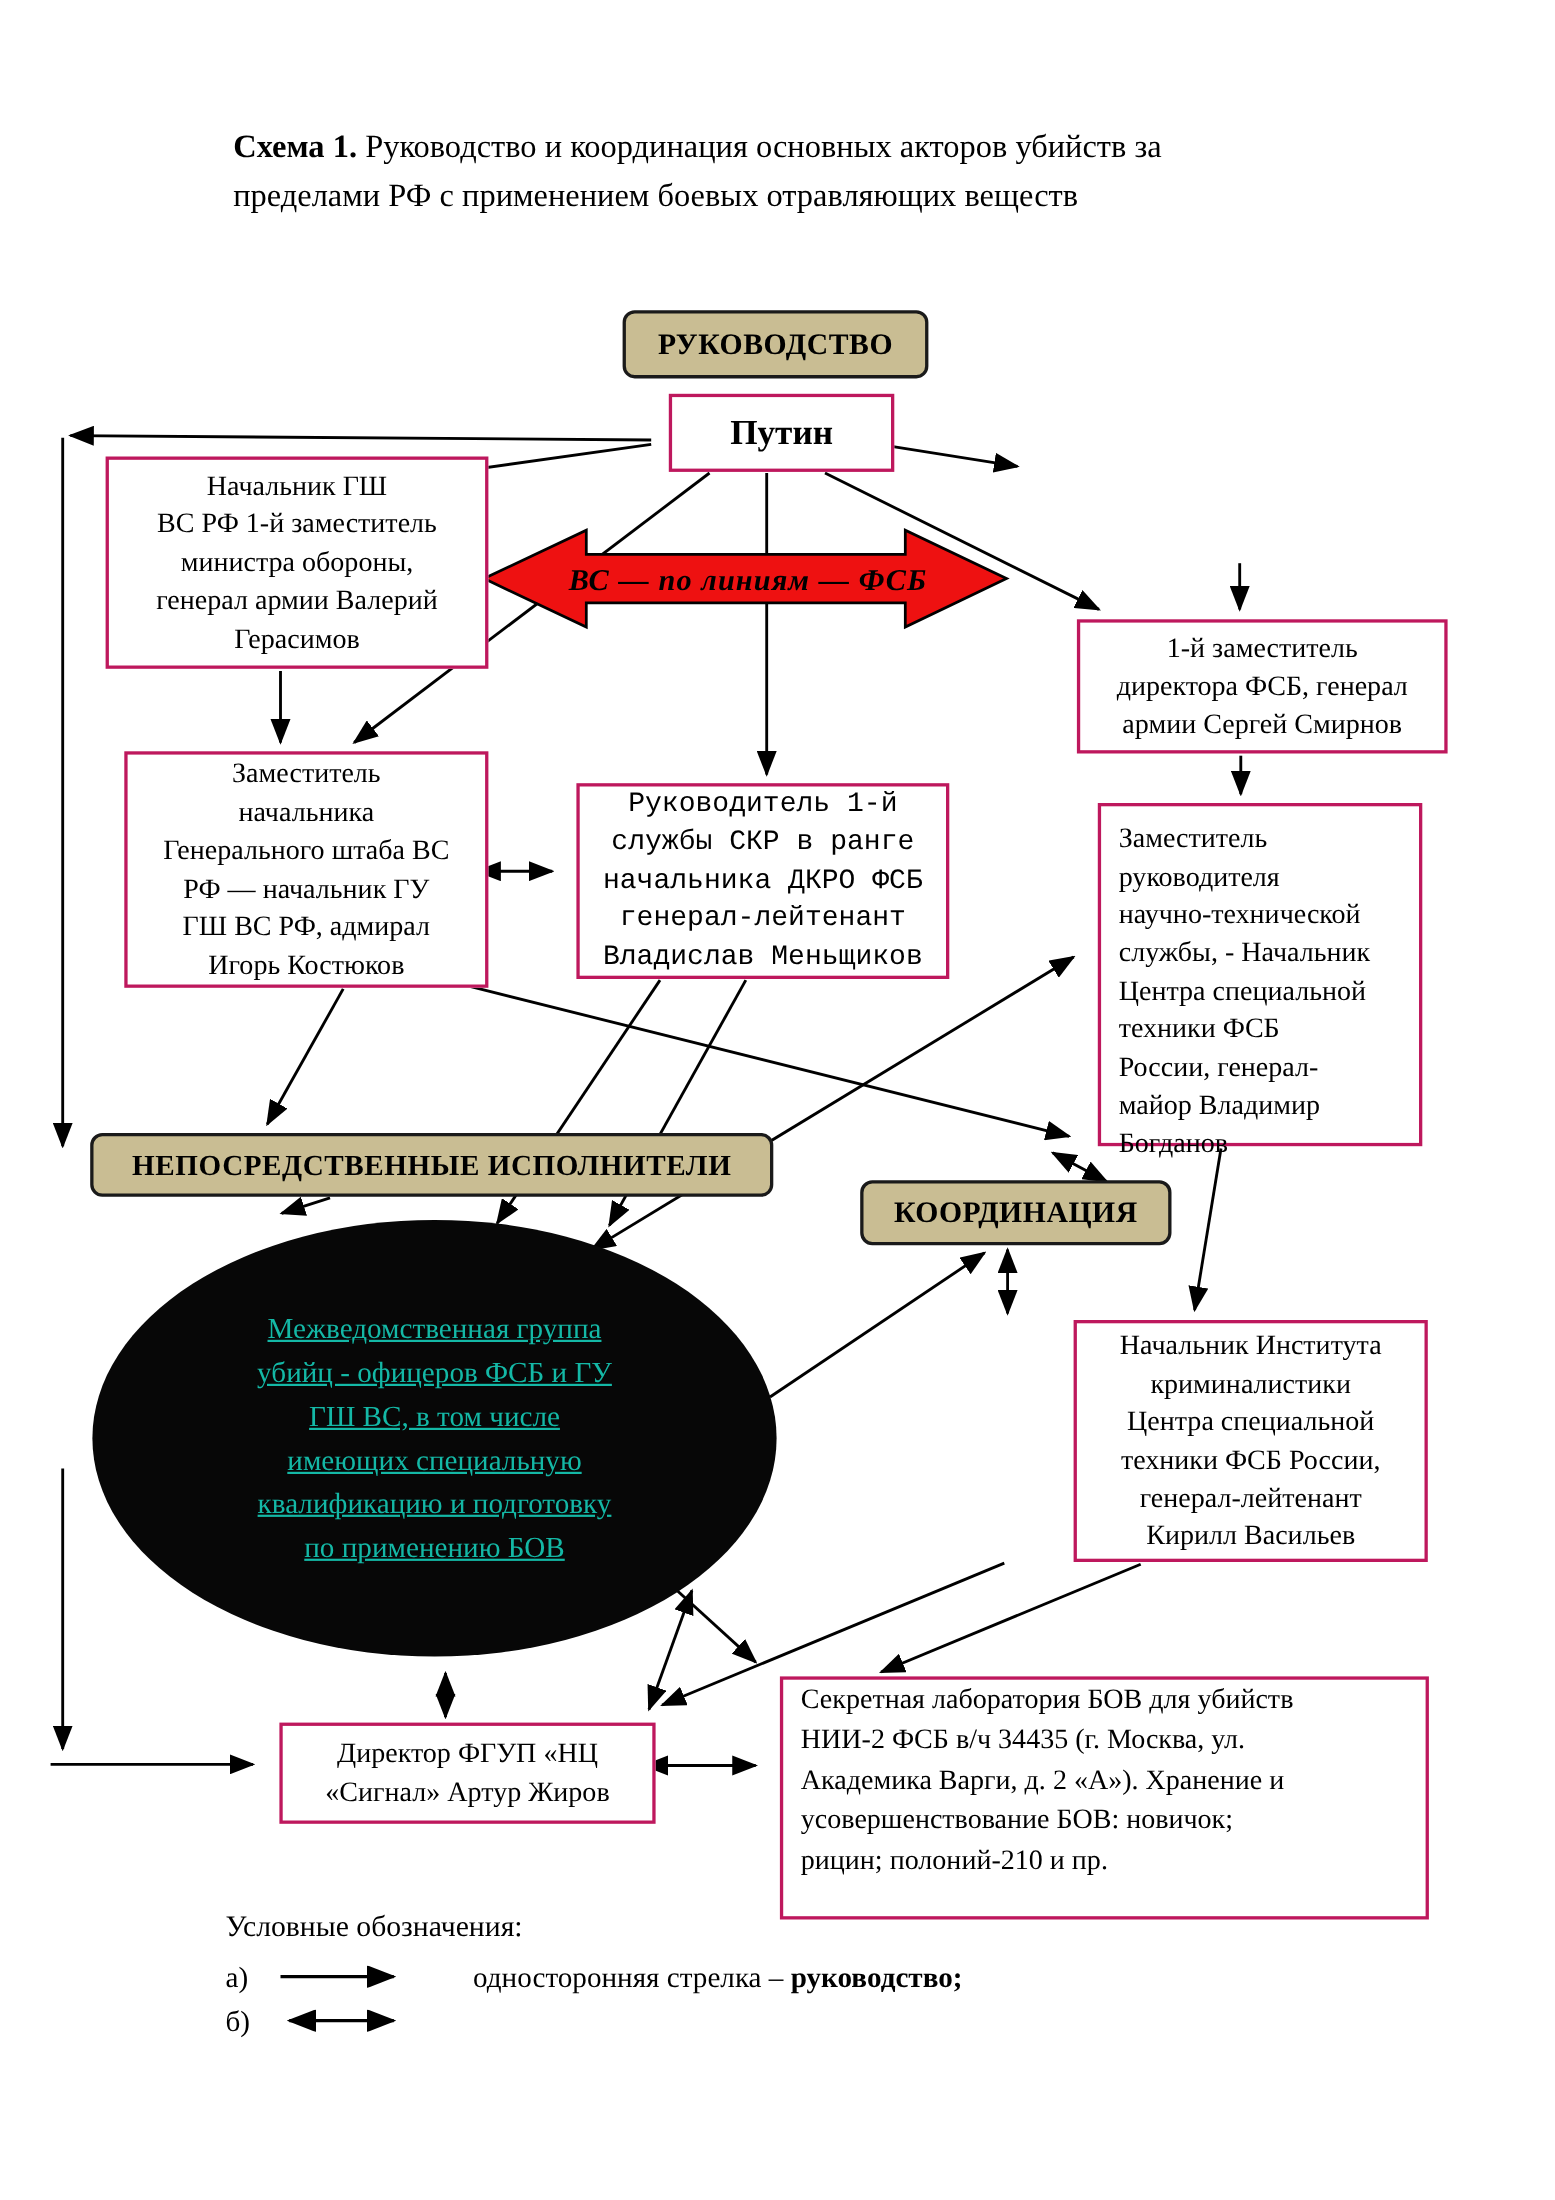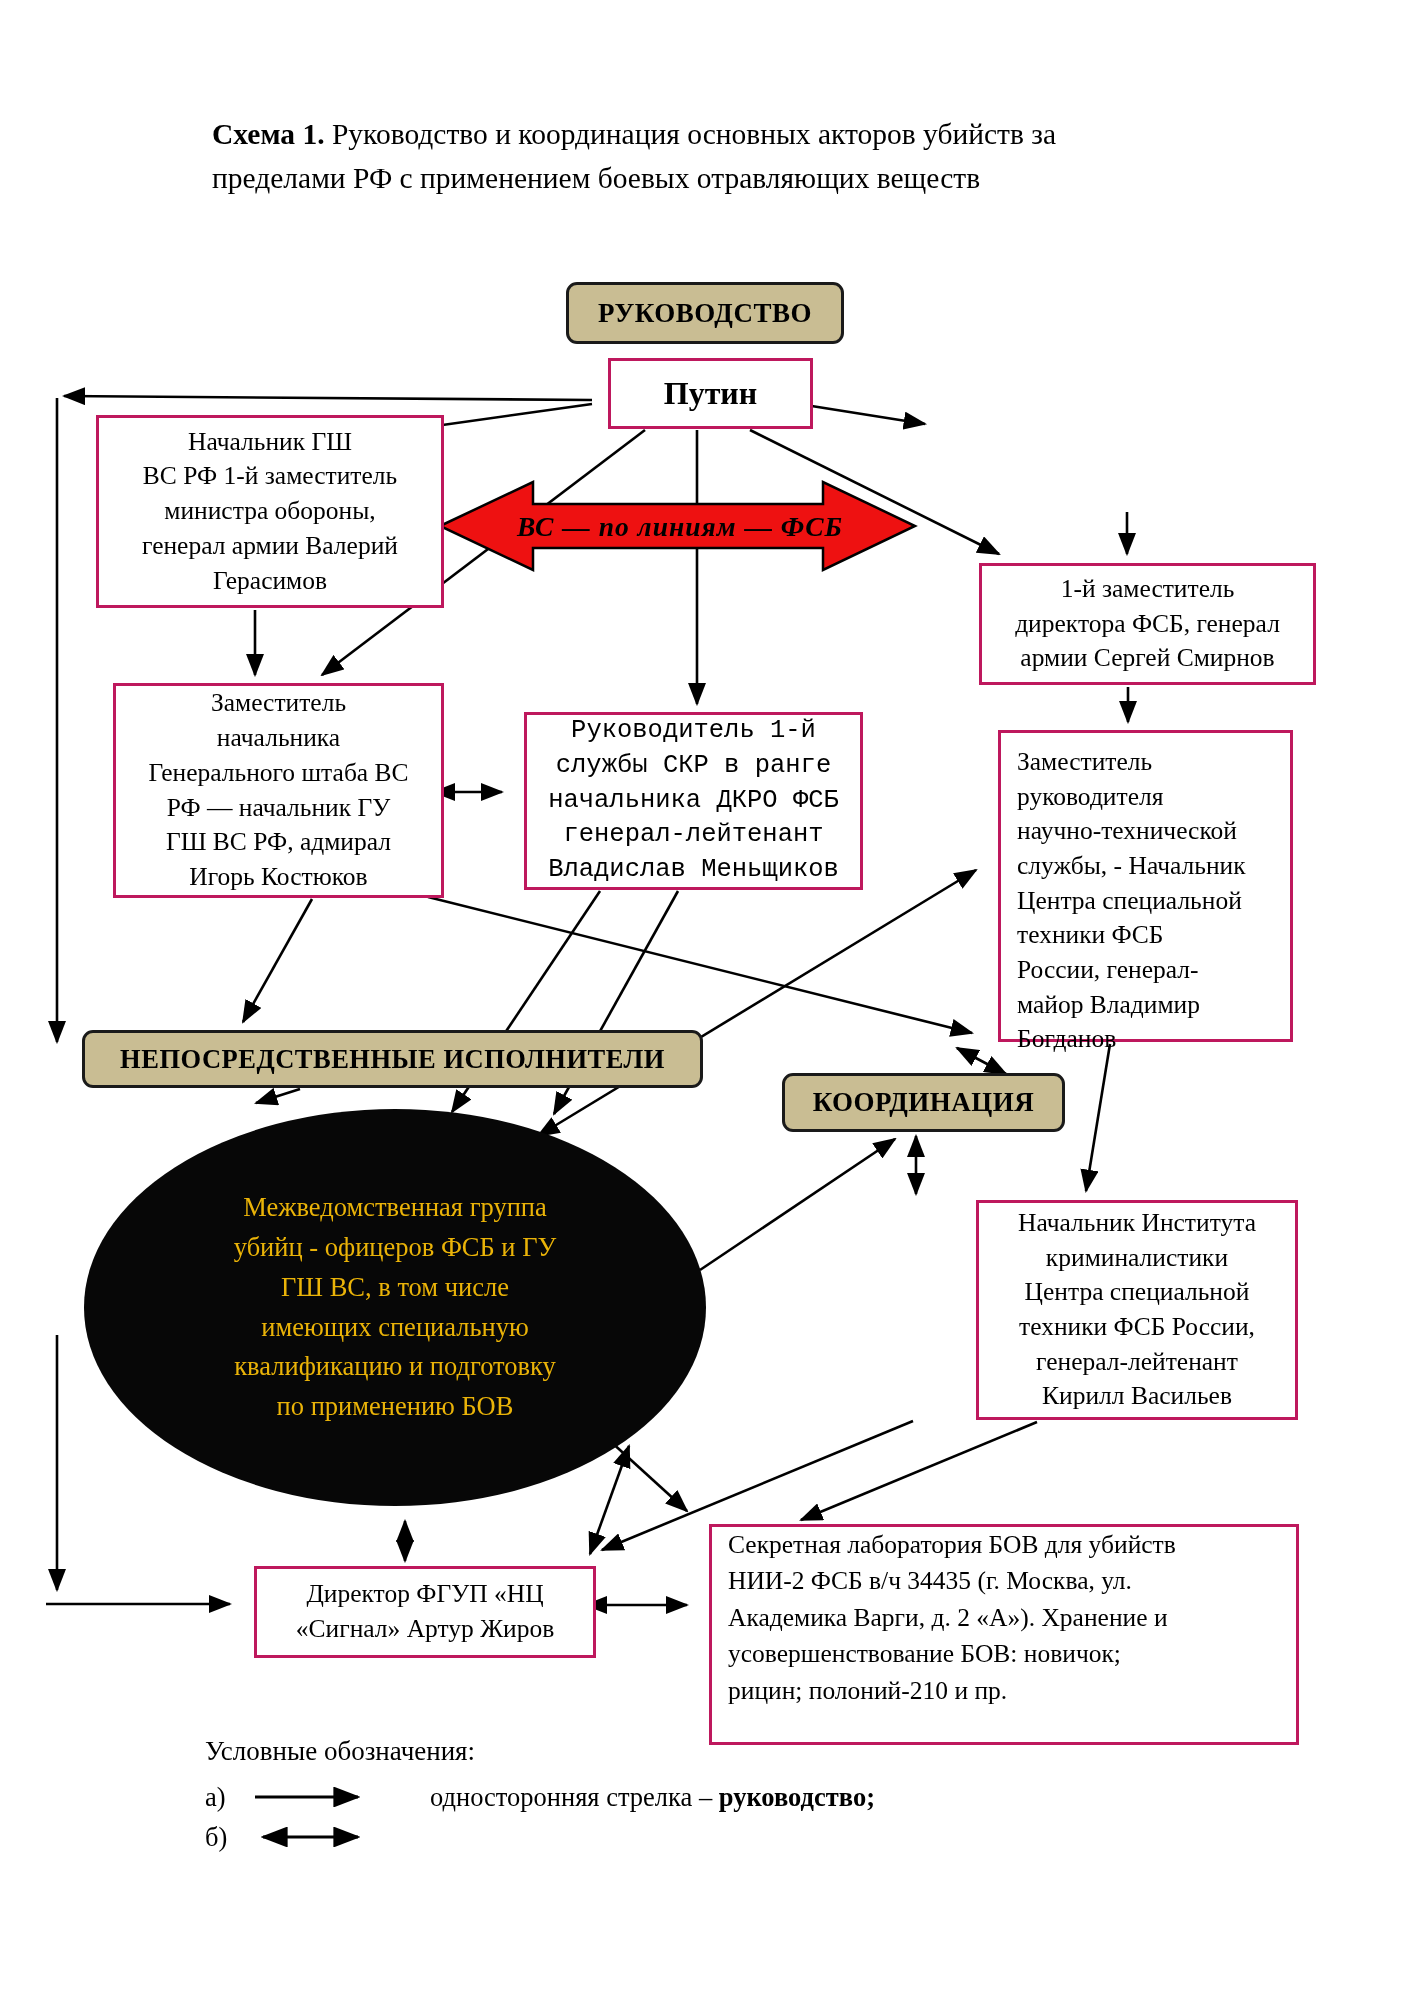--- a/index.html
+++ b/index.html
@@ -11,21 +11,21 @@
         font-size:25.5px;line-height:1.36;white-space:pre-line;margin-left:16px;}
   .node.leftalign{justify-content:flex-start;text-align:left;align-items:flex-start;}
   .tan{position:absolute;z-index:2;box-sizing:border-box;background:#c9bd93;border:3px solid #1a1a1a;
        border-radius:11px;display:flex;align-items:center;justify-content:center;
        font-weight:bold;font-size:27px;letter-spacing:.5px;text-align:center;}
   #title{position:absolute;left:212px;top:112px;width:890px;font-size:29.5px;line-height:1.5;z-index:2;}
   #title .b{font-weight:bold;}
   #putin-box{font-size:32px;font-weight:bold;}
   #ellipse{position:absolute;left:84px;top:1109px;width:622px;height:397px;background:#070707;
            border-radius:50%;z-index:2;display:flex;align-items:center;justify-content:center;}
-  #ellipse .etext{color:#eab308;font-size:26.5px;line-height:1.5;text-align:center;white-space:pre-line;width:540px;}
+  #ellipse .etext{color:#14b8a6;font-size:26.5px;line-height:1.5;text-align:center;white-space:pre-line;width:540px;text-decoration:underline;}
   #redarrow-label{position:absolute;left:470px;top:505px;width:420px;height:44px;z-index:2;
            display:flex;align-items:center;justify-content:center;font-weight:bold;font-style:italic;
            font-size:27.5px;letter-spacing:1px;}
   #legend{position:absolute;left:205px;top:1736px;z-index:2;font-size:26.5px;}
   #legend .ltitle{font-weight:normal;font-size:27px;margin-bottom:10px;}
   .lrow{display:flex;align-items:center;height:40px;}
   .lkey{width:48px;}
   .lsample{width:115px;margin-right:62px;}
   .lbold{font-weight:bold;}
 </style>

